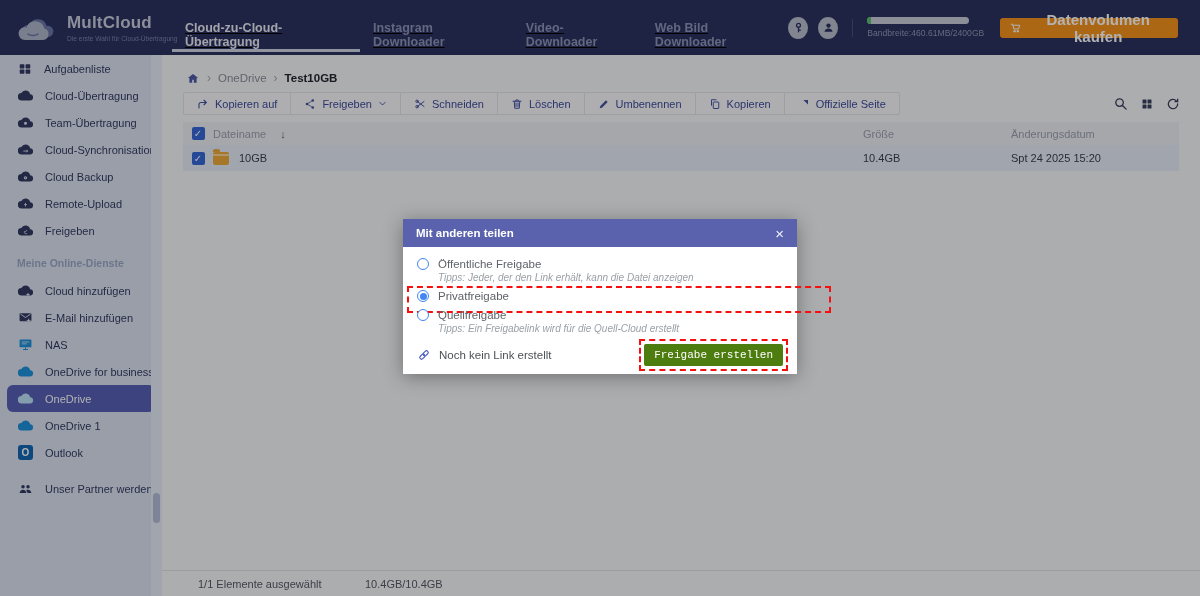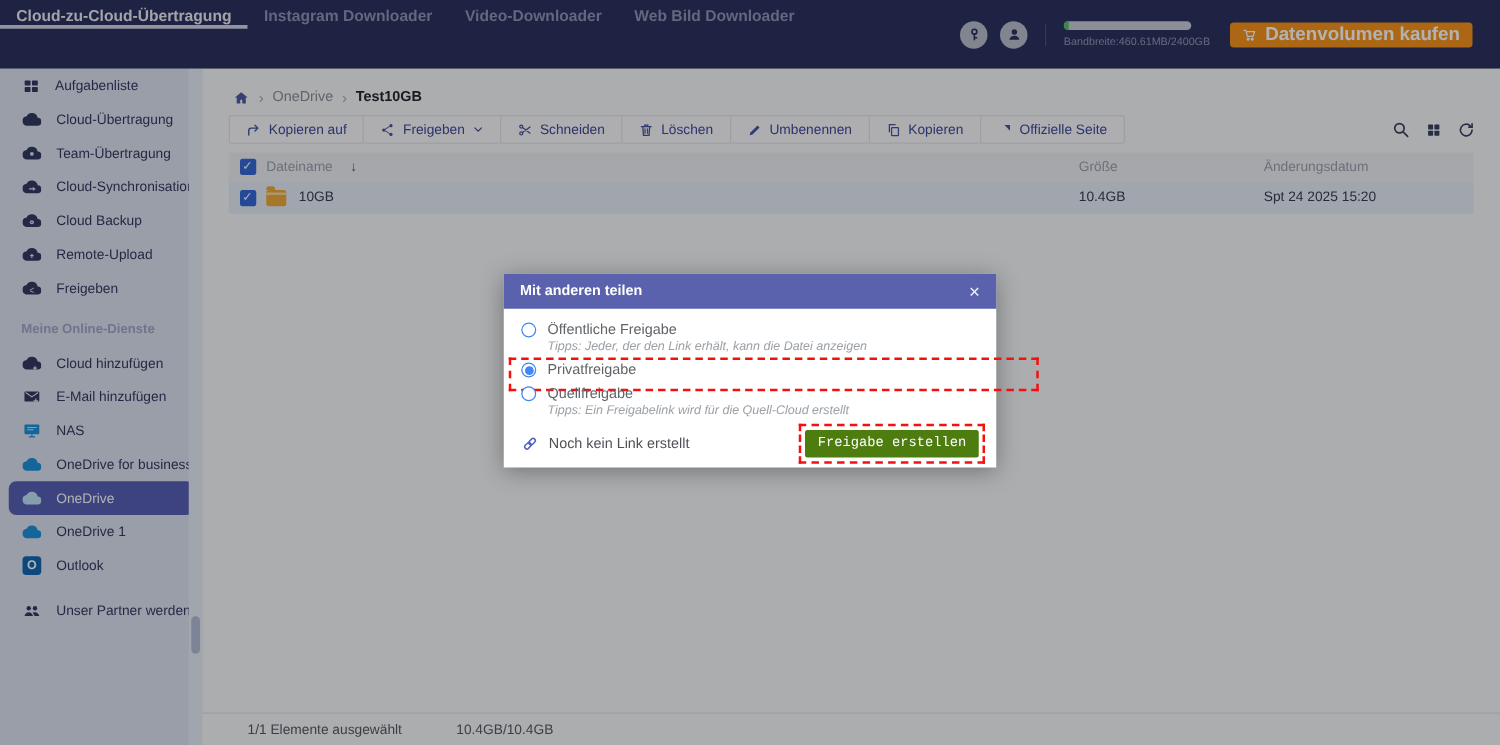--- a/index.html
+++ b/index.html
@@ -6,21 +6,21 @@
   html,body { width:1200px; height:596px; overflow:hidden; }
   body { font-family:"Liberation Sans", sans-serif; position:relative; background:#f2f3f6; }
   svg { display:block; }
 
   
   .topbar { position:absolute; top:0; left:0; right:0; height:55px; background:#2b3161; display:flex; align-items:center; z-index:1; }
   .logo { display:flex; align-items:center; gap:9px; padding:0 14px 0 16px; width:172px; flex:none; cursor:pointer; }
   .logo-cloud { position:relative; width:42px; height:30px; }
   .logo-name { font-size:17px; font-weight:bold; color:#c9cede; letter-spacing:.2px; }
   .logo-tagline { font-size:6.6px; color:#7b84ad; margin-top:2px; white-space:nowrap; }
-  .nav { display:flex; height:49px; align-items:flex-start; }
+  .nav { display:flex; height:49px; align-items:flex-end;text-decoration:underline; }
   .nav-item { display:flex; align-items:center; padding:0 13px; font-size:12.5px; font-weight:bold; color:#8d95b6; cursor:pointer; border-bottom:3px solid transparent; padding-top:3px; }
   .nav-item.active { color:#e9ebf3; border-bottom-color:#cfd4e2; }
   .topbar-right { margin-left:auto; display:flex; align-items:center; gap:10px; padding-right:22px; }
   .circle-btn { width:22px; height:22px; border-radius:50%; background:#b9bfce; color:#2b3161; display:flex; align-items:center; justify-content:center; cursor:pointer; }
   .tb-divider { width:1px; height:18px; background:#4a5078; margin:0 4px; }
   .bandwidth { display:flex; flex-direction:column; gap:4px; }
   .bw-bar { width:102px; height:7px; border-radius:4px; background:#c9cdd9; position:relative; overflow:hidden; }
   .bw-fill { position:absolute; left:0; top:0; bottom:0; width:4%; background:#58c06a; }
   .bw-label { font-size:8.6px; color:#9299b5; white-space:nowrap; }
   .buy-btn { display:flex; align-items:center; gap:6px; background:#f7941e; color:#fff; border:none; border-radius:3px; height:20px; padding:0 10px; font-size:15px; font-weight:bold; font-family:inherit; cursor:pointer; margin-left:6px; }
@@ -87,20 +87,33 @@
   .link-status { display:flex; align-items:center; gap:8px; font-size:11.5px; color:#4d5156; }
   .link-status .licon { color:#4a5fc1; }
   .btn-wrap { margin-left:auto; position:relative; }
   .create-btn { background:#4d7c0f; color:#fff; border:none; border-radius:2px; font-size:11px; font-family:Liberation Mono, monospace; padding:5px 10px; cursor:pointer; }
   .dash-btn { position:absolute; inset:-5px; border:2px dashed #f50f0f; pointer-events:none; }
 </style>
 </head>
 <body>
 
 <header class="topbar">
+  <div class="logo">
+    <div class="logo-cloud">
+      <svg width="42" height="30" viewBox="0 0 42 30">
+        <path fill="#6b77a8" d="M33 24H12a6 6 0 1 1 1.4-11.8A9 9 0 0 1 30.6 13 5.6 5.6 0 0 1 33 24z"></path>
+        <path fill="#aeb6cb" d="M27 27H9a6.4 6.4 0 1 1 1.5-12.6A9.2 9.2 0 0 1 28.2 15.6 5.8 5.8 0 0 1 27 27z"></path>
+        <path fill="none" stroke="#6b77a8" stroke-width="1.6" stroke-linecap="round" d="M12 21c2 2 8 2 10 0"></path>
+      </svg>
+    </div>
+    <div class="logo-text">
+      <div class="logo-name">MultCloud</div>
+      <div class="logo-tagline">Die erste Wahl für Cloud-Übertragung</div>
+    </div>
+  </div>
   <nav class="nav">
     <div class="nav-item active">Cloud-zu-Cloud-Übertragung</div>
     <div class="nav-item">Instagram Downloader</div>
     <div class="nav-item">Video-Downloader</div>
     <div class="nav-item">Web Bild Downloader</div>
   </nav>
   <div class="topbar-right">
     <div class="circle-btn">
       <span>
         <svg width="13" height="13" viewBox="0 0 24 24" fill="none" stroke="currentColor" stroke-width="2.4" stroke-linecap="round">

